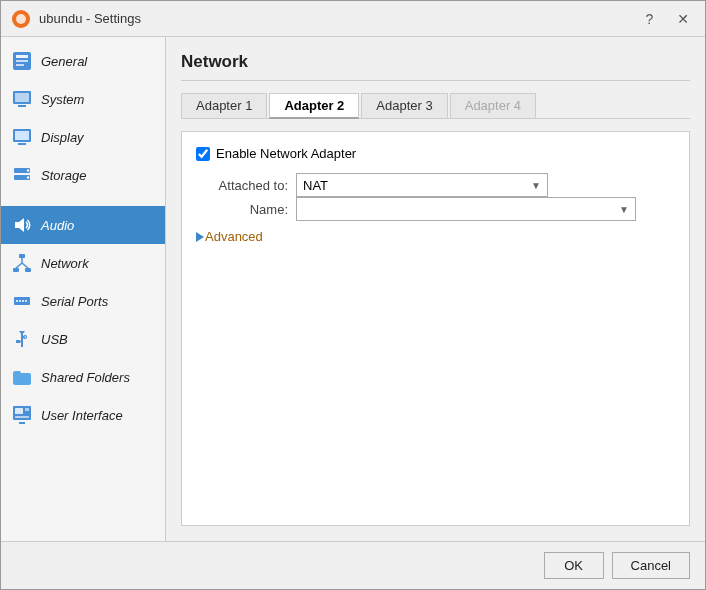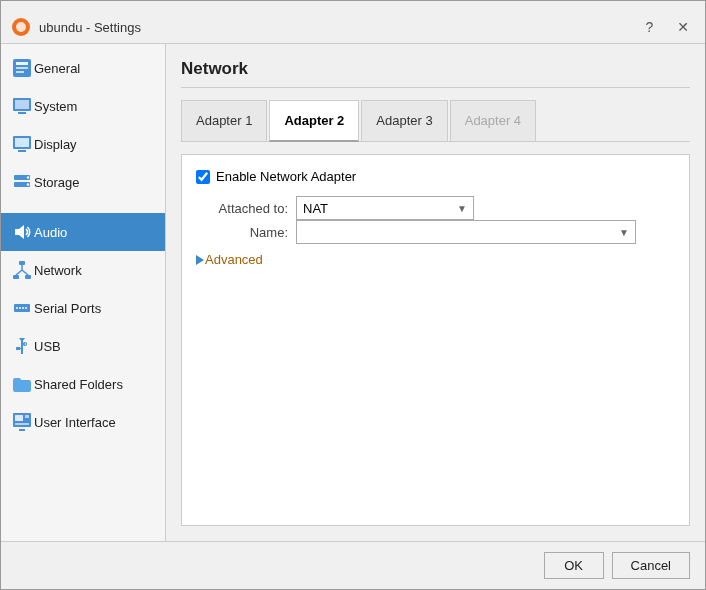--- a/index.html
+++ b/index.html
@@ -20,23 +20,23 @@
       border: 1px solid #999;
       box-shadow: 2px 2px 8px rgba(0,0,0,0.3);
       display: flex;
       flex-direction: column;
     }
     .titlebar {
       background: #f0f0f0;
       border-bottom: 1px solid #ccc;
       padding: 6px 10px;
       display: flex;
-      align-items: flex-end;
+      align-items: center;
       justify-content: space-between;
-      height: 43px;
+      height: 36px;
     }
     .titlebar-left {
       display: flex;
       align-items: center;
       gap: 8px;
     }
     .titlebar-icon {
       width: 20px;
       height: 20px;
     }
@@ -68,24 +68,25 @@
     .sidebar {
       width: 165px;
       background: #f5f5f5;
       border-right: 1px solid #ccc;
       padding: 5px 0;
       overflow-y: auto;
     }
     .sidebar-item {
       display: flex;
       align-items: center;
-      gap: 1px;
+      gap: 8px;
       padding: 8px 10px;
       cursor: pointer;
       color: #222;
+      font-style: italic;
     }
     .sidebar-item.active {
       background: #3c88c8;
       color: white;
       margin-top: 12px;
     }
     .sidebar-item-icon {
       width: 22px;
       height: 22px;
       display: flex;
@@ -112,21 +113,21 @@
       border-bottom: 1px solid #ccc;
     }
 
     
     .tabs {
       display: flex;
       border-bottom: 1px solid #ccc;
       margin-bottom: 12px;
     }
     .tab {
-      padding: 12px 14px;
+      padding: 4px 14px;
       border: 1px solid #ccc;
       border-bottom: none;
       background: #e8e8e8;
       cursor: pointer;
       font-size: 13px;
       color: #333;
       margin-right: 2px;
     }
     .tab.active {
       background: #fff;
@@ -165,21 +166,21 @@
       padding-right: 8px;
       color: #444;
       font-size: 13px;
     }
     .form-control {
       display: flex;
       align-items: center;
       gap: 4px;
     }
     .select-box {
-      width: 178px;
+      width: 252px;
       height: 24px;
       border: 1px solid #aaa;
       background: #fff;
       padding: 2px 6px;
       font-size: 13px;
       display: flex;
       align-items: center;
       justify-content: space-between;
       cursor: pointer;
     }

